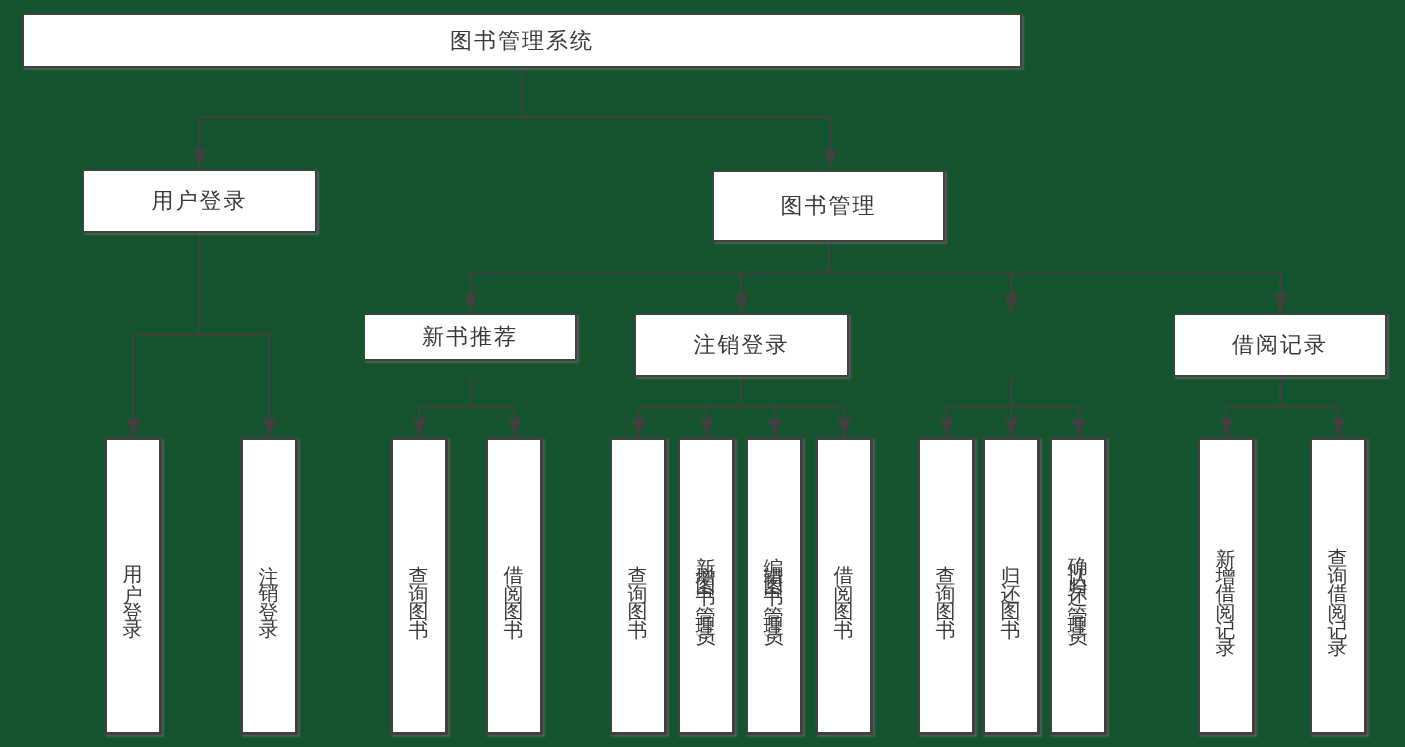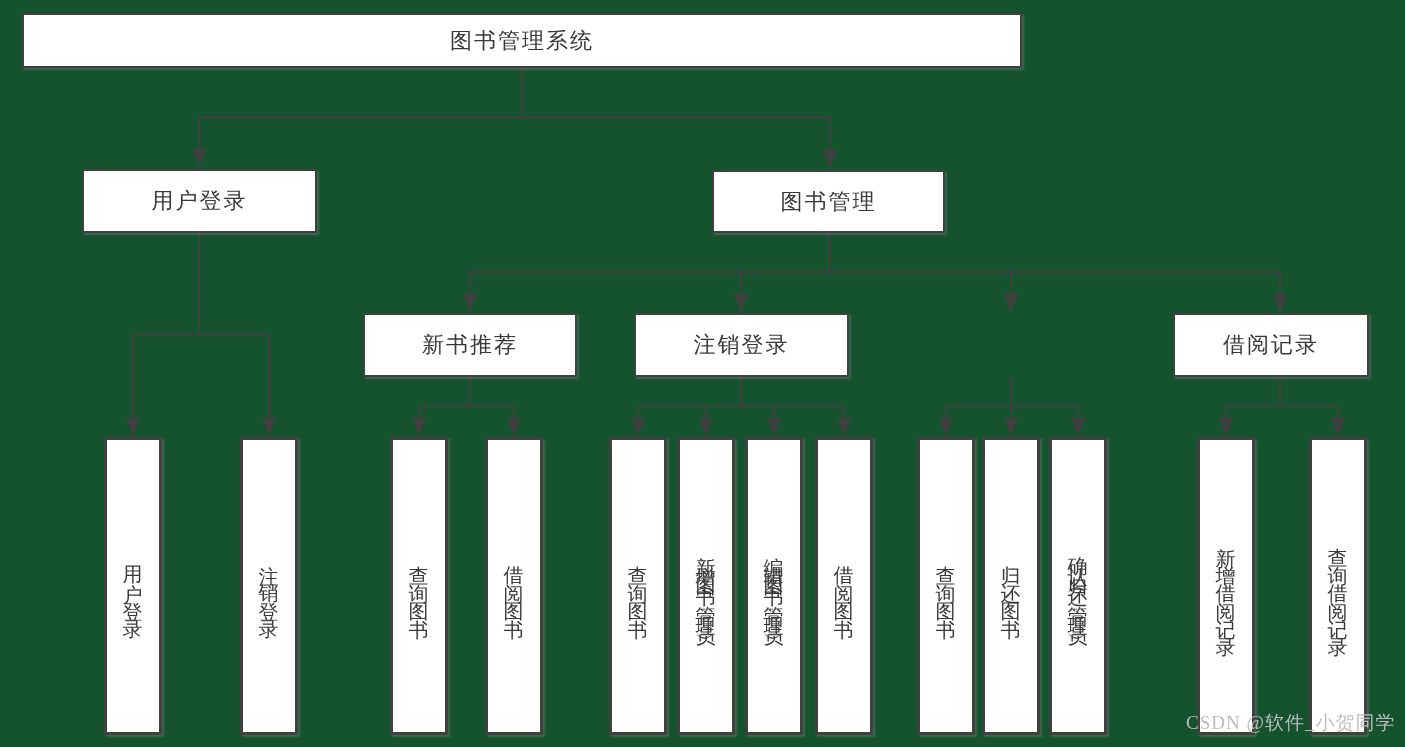--- a/index.html
+++ b/index.html
@@ -100,31 +100,31 @@
     </g>
   </svg>
 
   <div class="node h" style="left:22px;top:13px;width:1000px;height:55px">
     <span>图书管理系统</span>
   </div>
 
   <div class="node h" style="left:82px;top:169px;width:235px;height:64px">
     <span>用户登录</span>
   </div>
-  <div class="node h" style="left:712px;top:170px;width:233px;height:63px">
+  <div class="node h" style="left:712px;top:170px;width:233px;height:72px">
     <span>图书管理</span>
   </div>
 
-  <div class="node h" style="left:363px;top:313px;width:214px;height:64px">
+  <div class="node h" style="left:363px;top:313px;width:214px;height:48px">
     <span>新书推荐</span>
   </div>
   <div class="node h" style="left:634px;top:313px;width:215px;height:64px">
     <span>注销登录</span>
   </div>
-  <div class="node h" style="left:1173px;top:313px;width:196px;height:64px">
+  <div class="node h" style="left:1173px;top:313px;width:214px;height:64px">
     <span>借阅记录</span>
   </div>
 
   <div class="node v" style="left:104px;top:437px;width:58px;height:298px">
     <span>用户登录</span>
   </div>
   <div class="node v" style="left:240px;top:437px;width:58px;height:298px">
     <span>注销登录</span>
   </div>
 
@@ -158,15 +158,14 @@
     <span class="tight">确认归还（管理员）</span>
   </div>
 
   <div class="node v" style="left:1197px;top:437px;width:58px;height:298px">
     <span>新增借阅记录</span>
   </div>
   <div class="node v" style="left:1309px;top:437px;width:58px;height:298px">
     <span>查询借阅记录</span>
   </div>
 
-  <div class="watermark">CSDN @软件_小贺同学</div>
 
 </div>
 
 </body></html>

